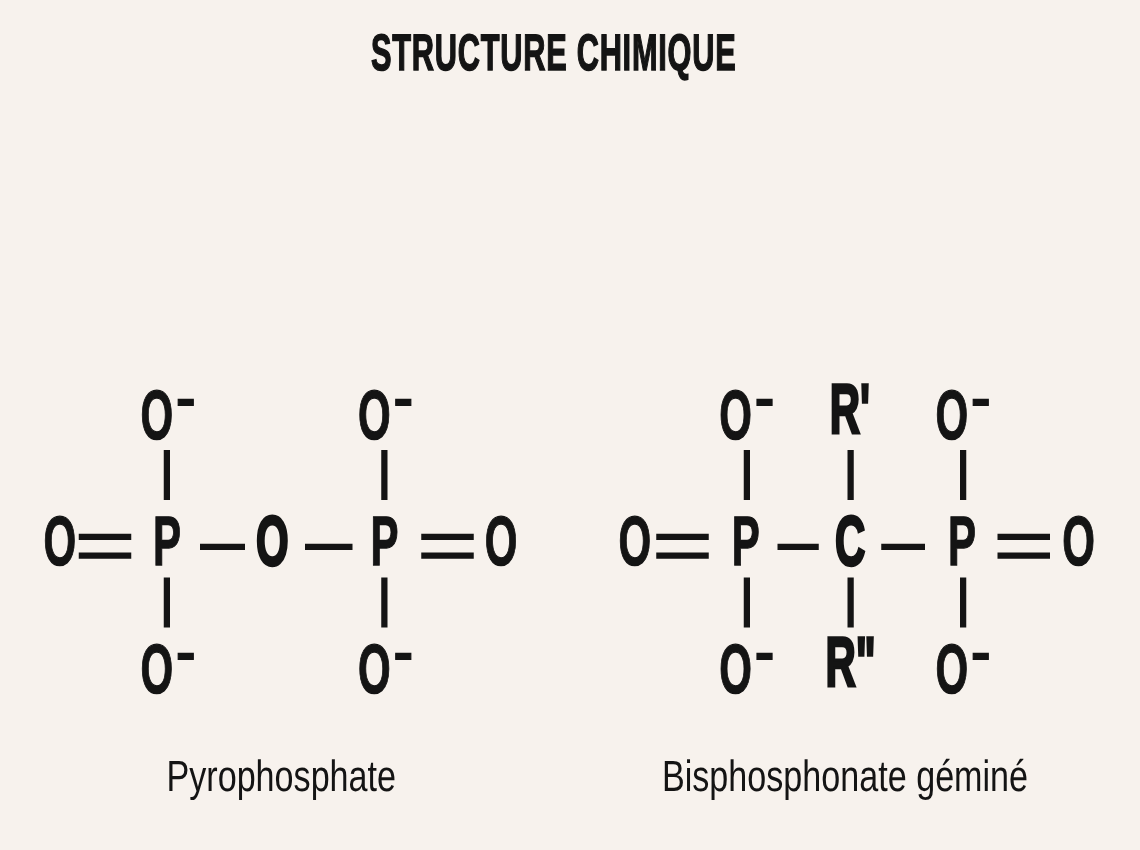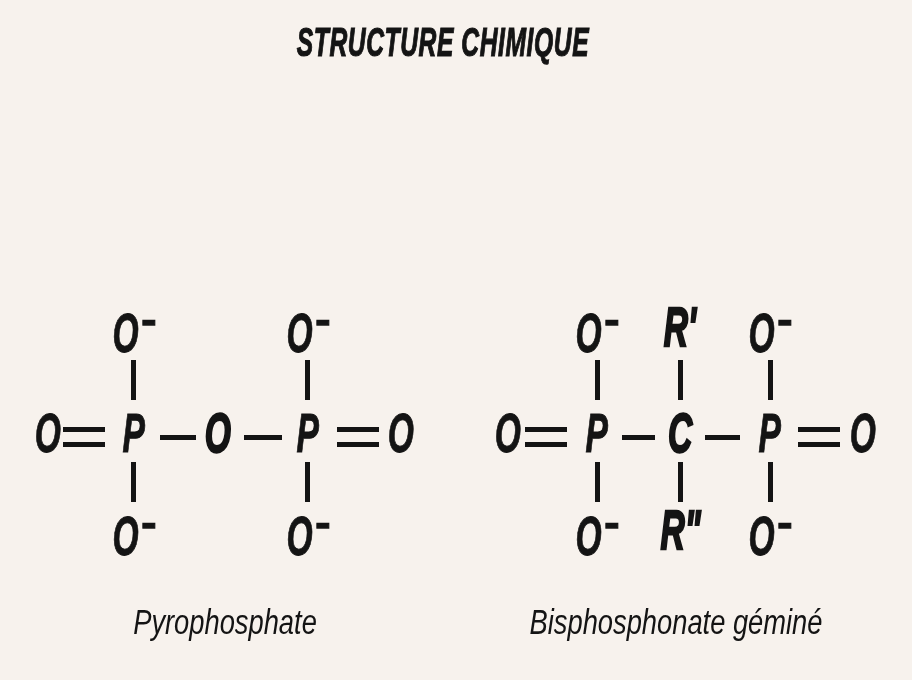--- a/index.html
+++ b/index.html
@@ -3,21 +3,21 @@
 <meta charset="utf-8">
 <style>
   :root{
     --bg:#f7f2ed;
     --ink:#141414;
   }
   html,body{margin:0;padding:0;}
   body{background:var(--bg);font-family:"Liberation Sans",sans-serif;}
   .page{
     position:relative;width:912px;height:680px;background:var(--bg);
-    overflow:hidden;color:var(--ink);font-style:italic;
+    overflow:hidden;color:var(--ink);
   }
   
   .title{
     position:absolute;left:443px;top:22px;
     font-weight:700;font-size:41px;line-height:40px;letter-spacing:1px;
     white-space:nowrap;color:var(--ink);
     -webkit-text-stroke:1.2px currentColor;
     transform:translateX(-50%) scaleX(0.60);
   }
   

